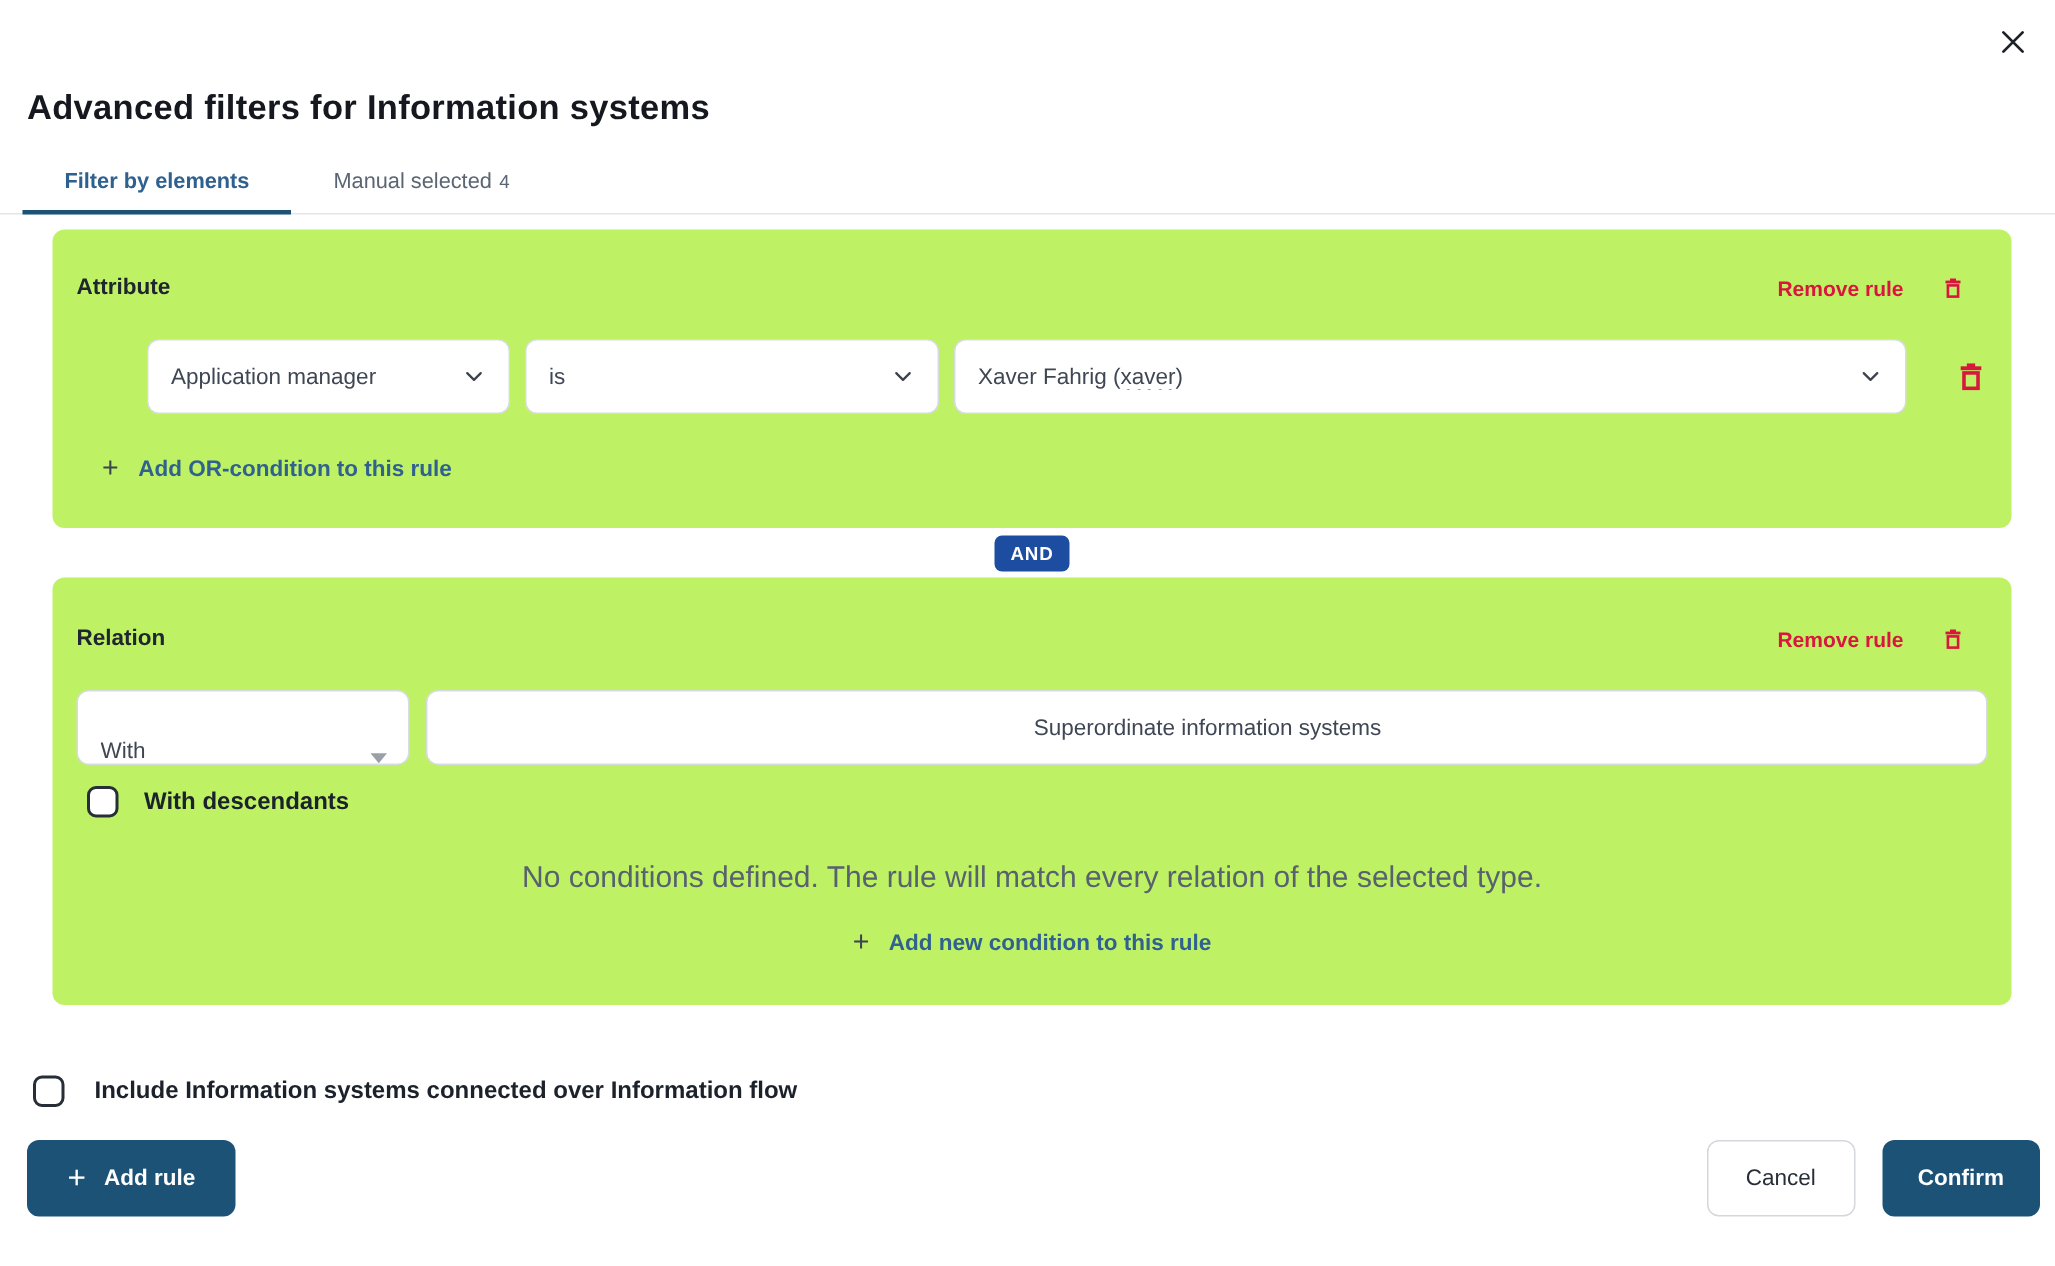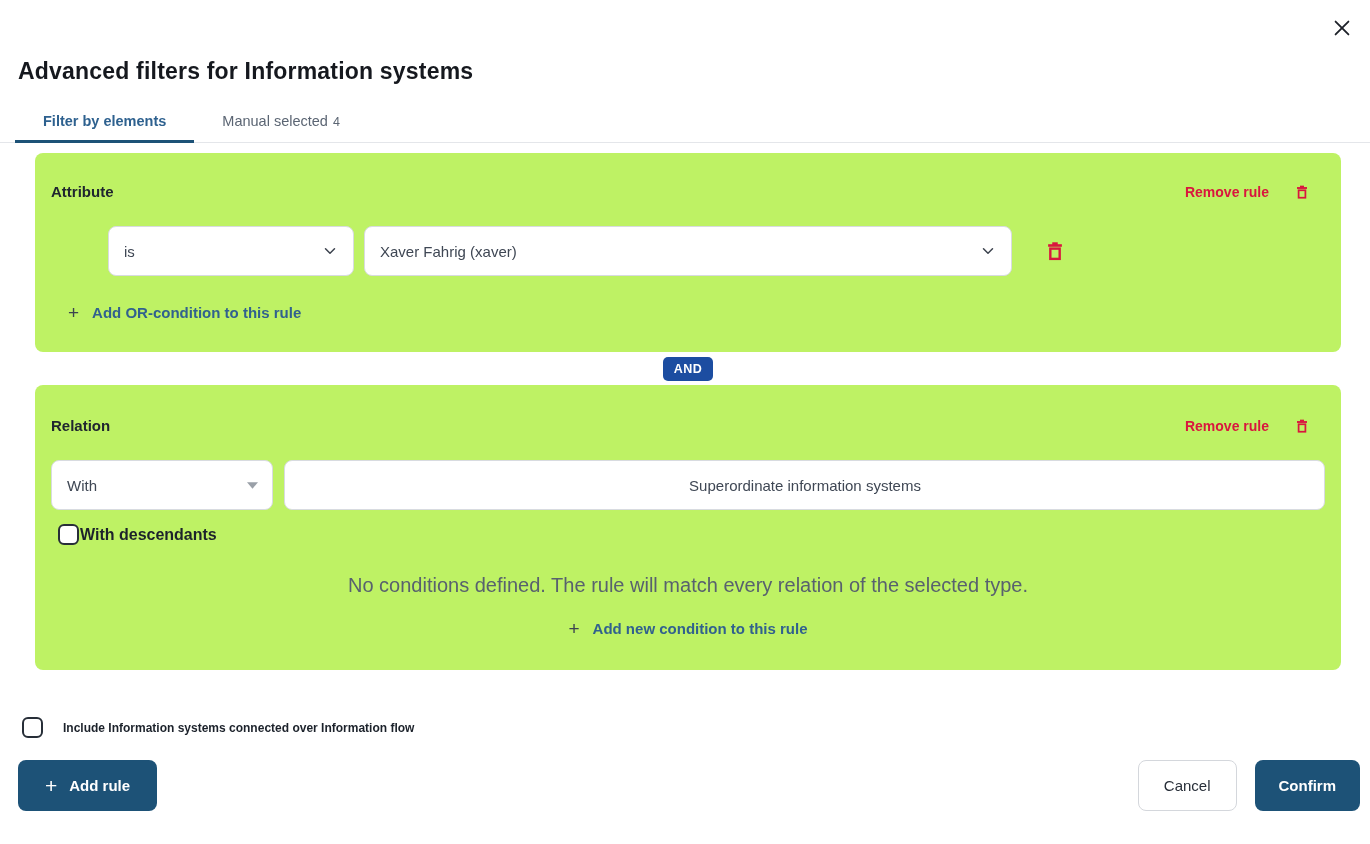--- a/index.html
+++ b/index.html
@@ -62,21 +62,21 @@
   .field {
     height: 50px; background: #fff;
     border: 1px solid #d8dbe0; border-radius: 8px;
     display: flex; align-items: center; justify-content: space-between;
     padding: 0 14px 0 15px;
     font-size: 15px; color: #3f4754; cursor: pointer;
   }
   .field-text { white-space: nowrap; overflow: hidden; }
   .attr-row { margin-left: 47px; }
   .attr-row .f1 { width: 242px; }
-  .attr-row .f2 { width: 246px; margin-left: 10px; }
+  .attr-row .f2 { width: 276px; margin-left: 10px; }
   .attr-row .f3 { flex: 1; margin-left: 10px; max-width: 648px; }
   .trash-btn {
     background: none; border: none; cursor: pointer;
     color: #d9163e; margin-left: 32px; padding: 0;
     display: flex; align-items: center;
   }
   .wavy {
     text-decoration: underline;
     text-decoration-style: wavy;
     text-decoration-color: #e0604f;
@@ -93,43 +93,43 @@
   .add-link .plus { color: #3c4450; font-size: 19px; font-weight: normal; line-height: 1; }
   
   .and-row { display: flex; justify-content: center; align-items: center; height: 33px; }
   .and-badge {
     background: #1c4da1; color: #ffffff;
     font-size: 12.5px; font-weight: bold; letter-spacing: 0.5px;
     padding: 5px 11px; border-radius: 5px;
   }
   
   .rel-row { margin-top: 26px; }
-  .rel-row .rel-select { width: 222px; }
+  .rel-row .rel-select { width: 222px; align-items: flex-end; }
   .rel-row .rel-input {
     flex: 1; margin-left: 11px;
     cursor: text; justify-content: center;
   }
   .caret { color: #9aa0a8; }
   .checkbox-row { display: flex; align-items: center; margin-top: 14px; }
   .checkbox {
     width: 21px; height: 21px;
     background: #ffffff; border: 2px solid #272e38; border-radius: 6px;
     cursor: pointer; flex: none;
   }
-  .checkbox-row .cb-label { margin-left: 1px; font-size: 16px; font-weight: bold; color: #1c222b; }
+  .checkbox-row .cb-label { margin-left: 17px; font-size: 16px; font-weight: bold; color: #1c222b; }
   .empty-text {
     text-align: center; margin-top: 29px;
     font-size: 20px; color: #58616e;
   }
   .center-link-row { text-align: center; }
   .center-link-row .add-link { margin: 22px 0 32px 0; }
   
   .footer { padding: 0 10px 0 22px; }
   .include-row { display: flex; align-items: center; margin-top: 47px; }
-  .include-row .cb-label { margin-left: 20px; font-size: 12px; font-weight: bold; color: #1c222b; }
+  .include-row .cb-label { margin-left: 20px; font-size: 16px; font-weight: bold; color: #1c222b; }
   .actions { display: flex; align-items: center; margin-top: 22px; padding-left: 0; }
   .btn {
     height: 51px; border-radius: 8px; cursor: pointer;
     font-size: 15px; font-weight: bold;
     font-family: "Liberation Sans", sans-serif;
     display: inline-flex; align-items: center; justify-content: center;
   }
   .btn-primary {
     background: #1d5277; color: #ffffff; border: none;
     padding: 0 24px;
@@ -177,20 +177,28 @@
         <span>
           <svg viewBox="0 0 24 24" width="16" height="16">
               <rect x="9" y="2.5" width="6" height="3" fill="currentColor"></rect>
               <rect x="4.5" y="4.6" width="15" height="2.8" fill="currentColor"></rect>
               <rect x="6.9" y="9.4" width="10.2" height="11.2" fill="none" stroke="currentColor" stroke-width="2.6"></rect>
             </svg>
         </span>
       </button>
     </div>
     <div class="fields-row attr-row">
+      <div class="field f1">
+        <span class="field-text">Application manager</span>
+        <span>
+          <svg viewBox="0 0 24 24" width="18" height="18">
+              <path d="M6 9l6 6 6-6" fill="none" stroke="#3c434e" stroke-width="2" stroke-linecap="round" stroke-linejoin="round"></path>
+            </svg>
+        </span>
+      </div>
       <div class="field f2">
         <span class="field-text">is</span>
         <span>
           <svg viewBox="0 0 24 24" width="18" height="18">
               <path d="M6 9l6 6 6-6" fill="none" stroke="#3c434e" stroke-width="2" stroke-linecap="round" stroke-linejoin="round"></path>
             </svg>
         </span>
       </div>
       <div class="field f3">
         <span class="field-text"><span>Xaver Fahrig (</span><span class="wavy">xaver</span><span>)</span></span>

